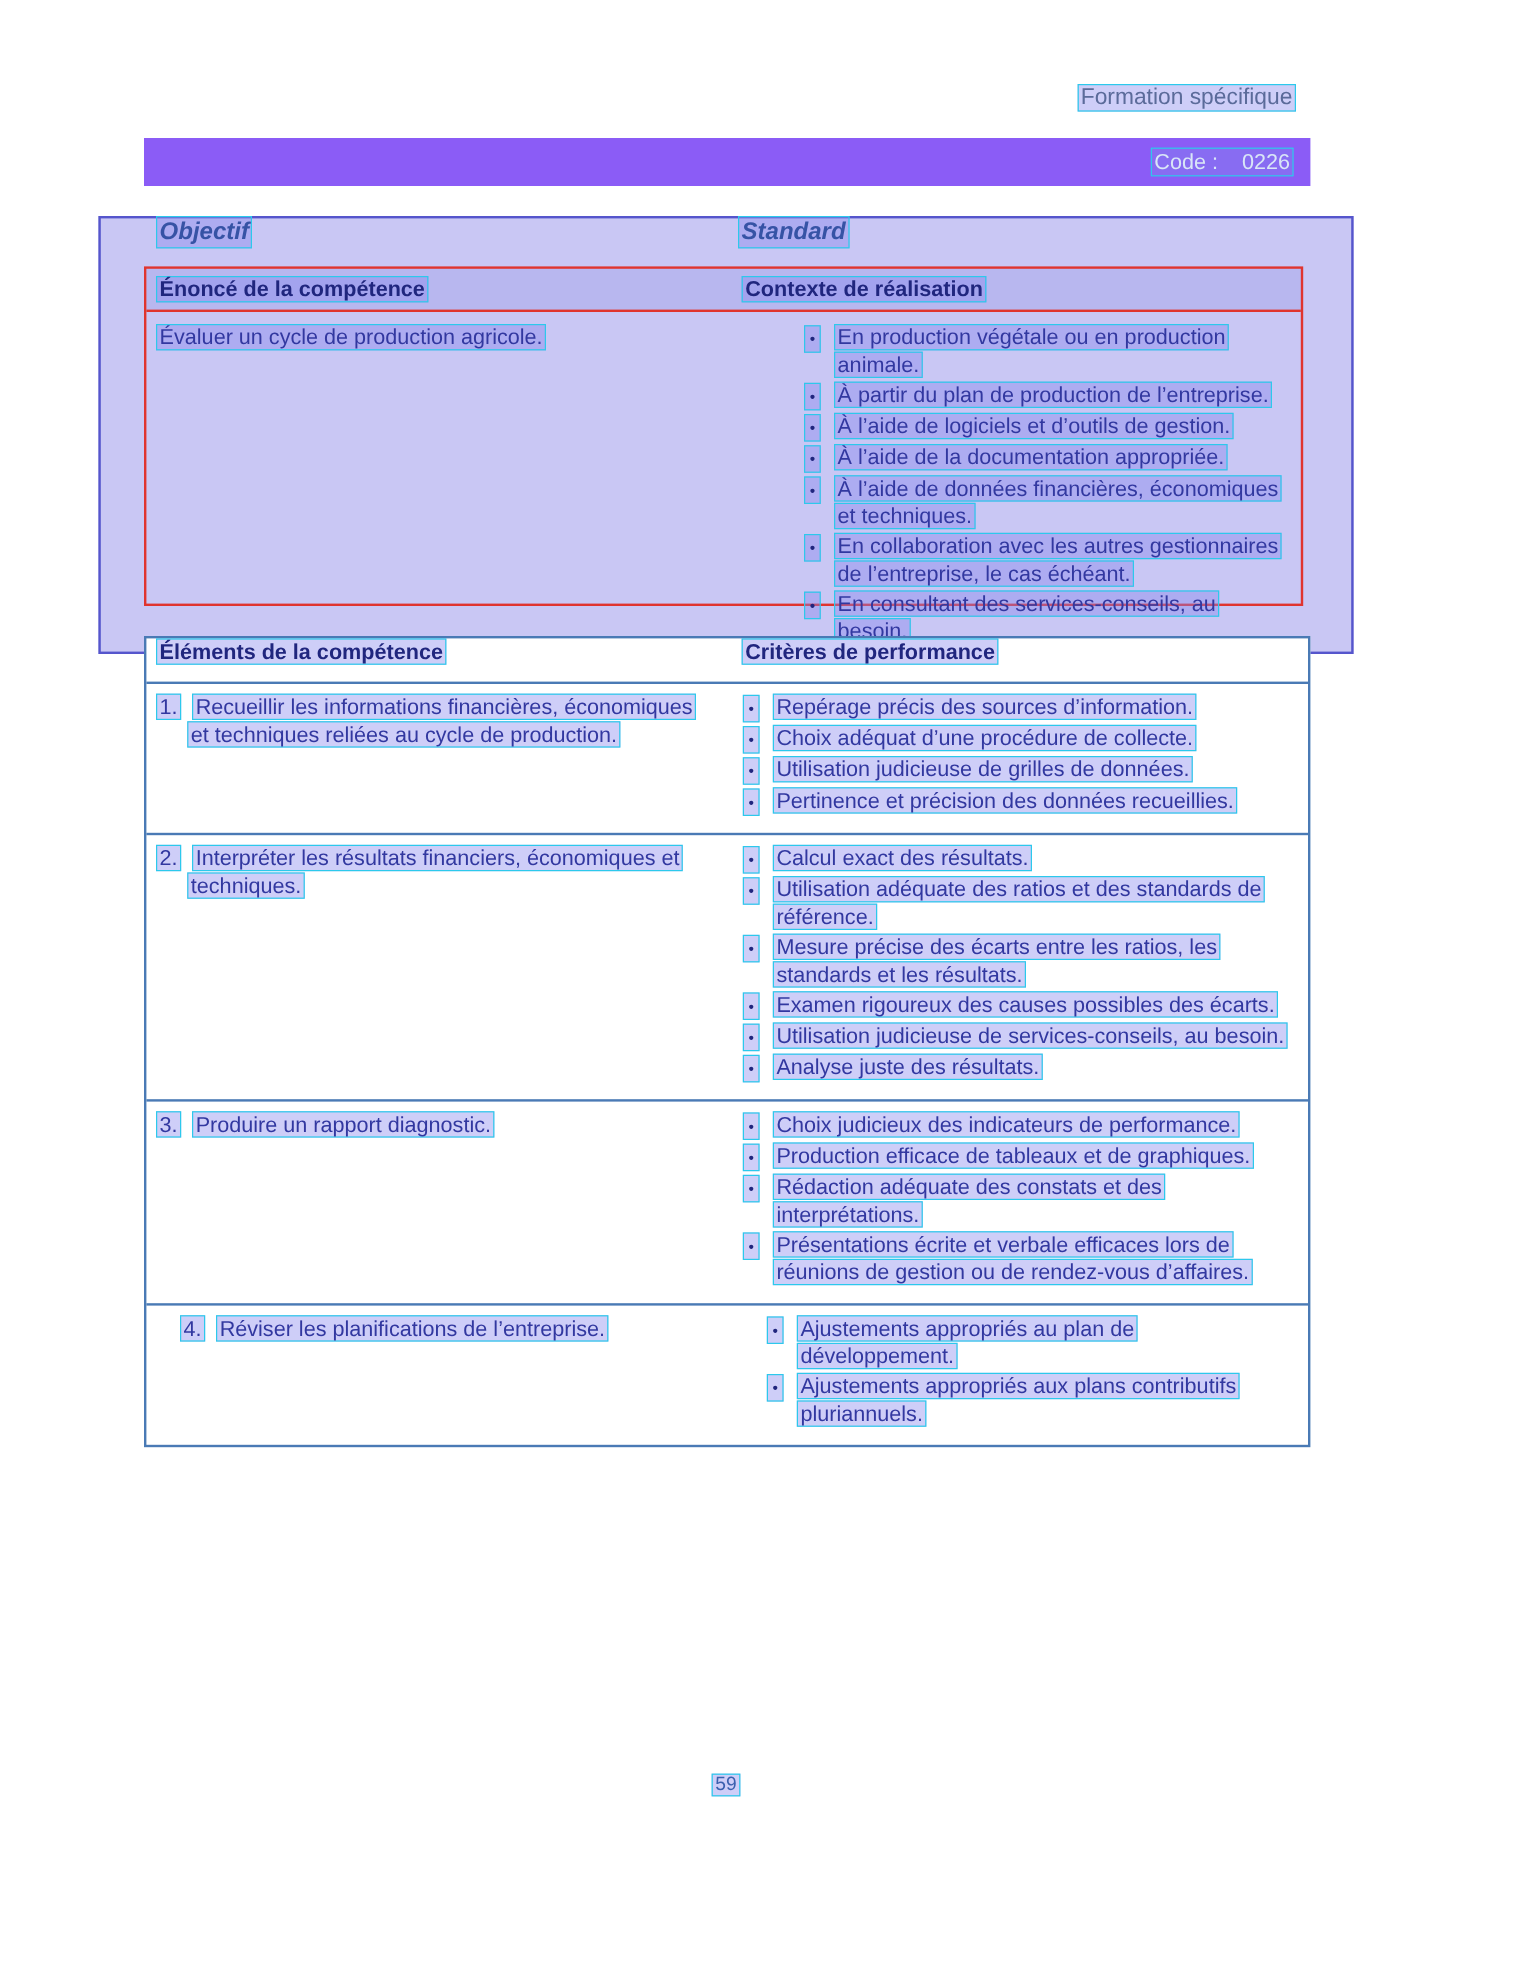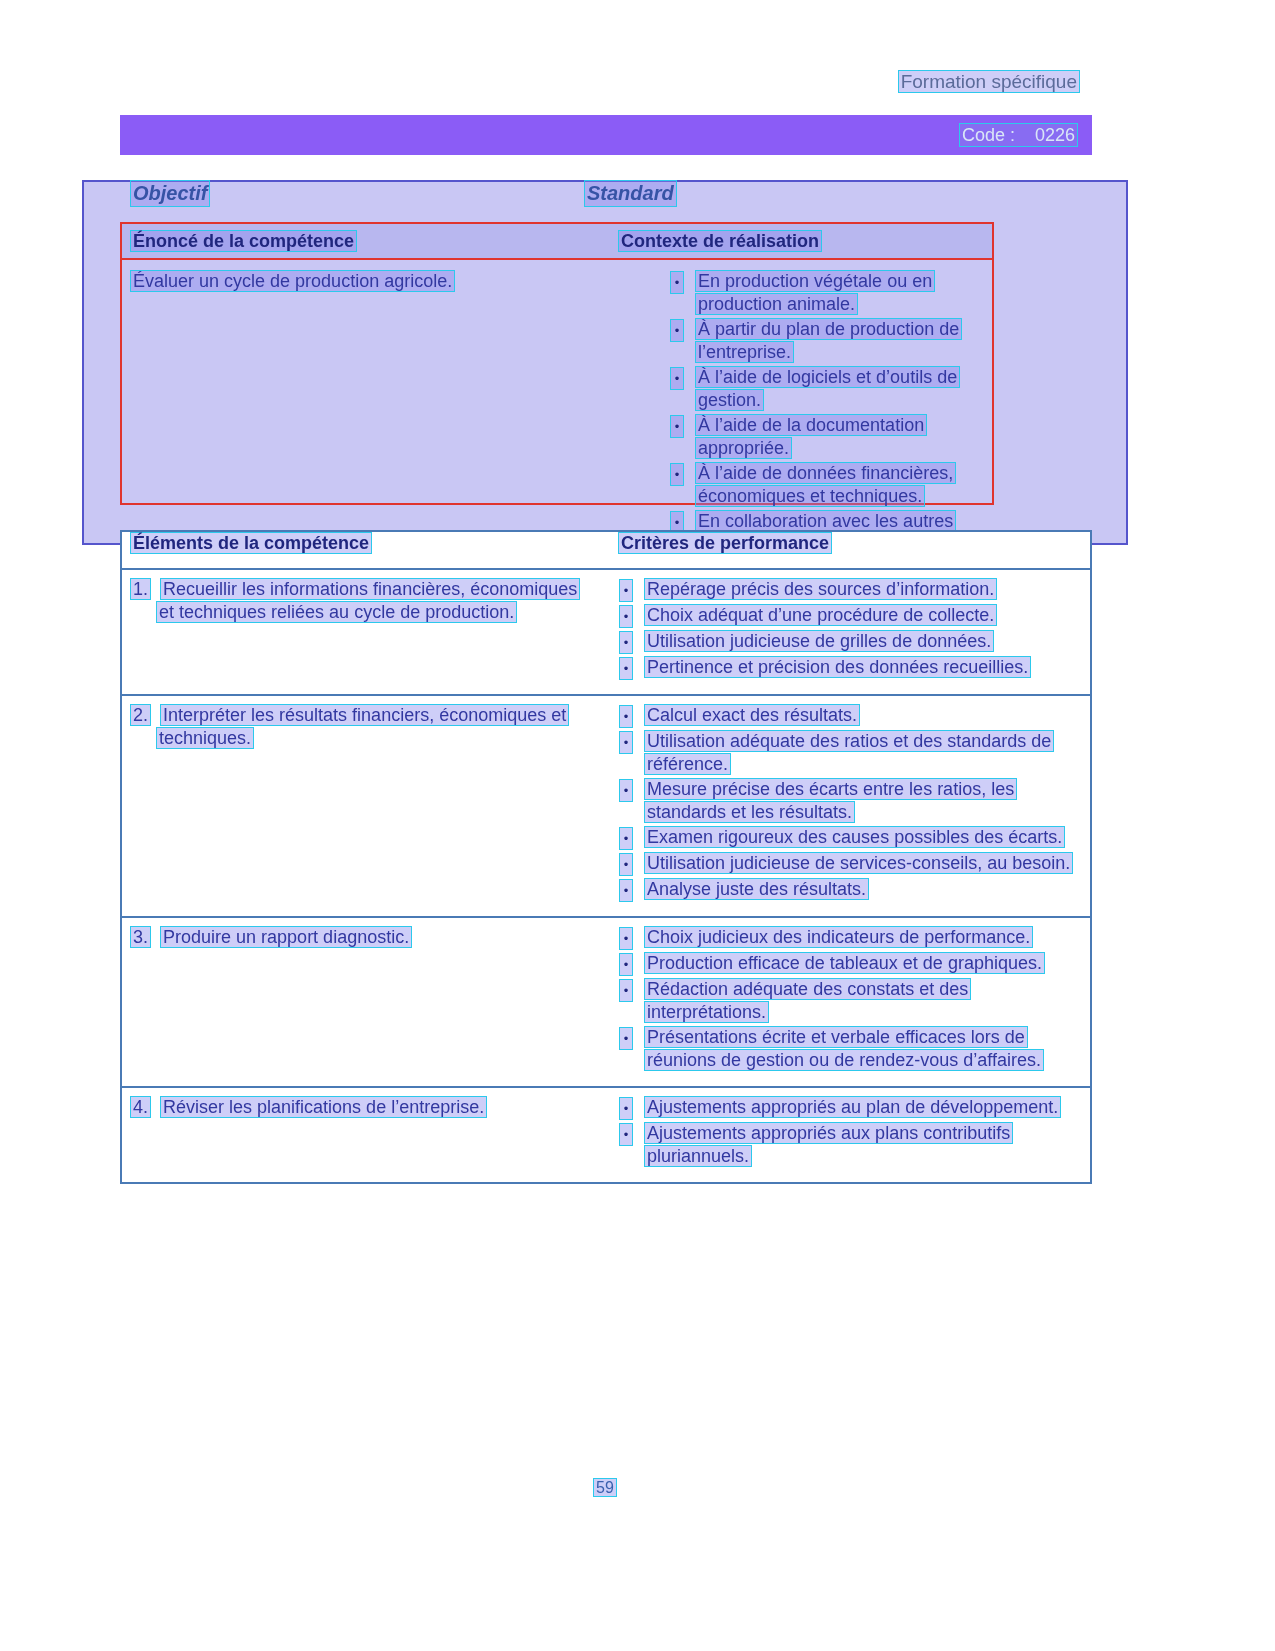--- a/index.html
+++ b/index.html
@@ -30,45 +30,45 @@
 
   .lavender-box {
     position:absolute; left:82px; top:180px; width:1046px; height:365px;
     background:#c9c7f4; border:2px solid #5555cc;
   }
   .obj-label, .std-label {
     position:absolute; top:180px; font-size:20px; font-weight:bold; font-style:italic;
     color:#3653a5; line-height:25px;
   }
   .obj-label { left:130px;font-style:italic; }
-  .std-label { left:584px; }
+  .std-label { left:615px; }
 
   .table1 {
-    position:absolute; left:120px; top:222px; width:874px; height:283px;
+    position:absolute; left:120px; top:222px; width:966px; height:283px;
     border:2px solid #e0342e;
   }
   .t1-header {
     display:flex; height:36px; align-items:center;
     border-bottom:2px solid #e0342e; background:rgba(110,110,215,0.18);
   }
   .t1-h-left { width:493px; padding-left:8px; }
   .t1-h-right { flex:1; padding-left:3px; }
   .t1-body { display:flex;gap:48px; }
   .t1-left  { width:493px; padding:10px 20px 0 8px; }
   .t1-right { flex:1; padding:10px 8px 0 3px; }
 
   .table2 {
     position:absolute; left:120px; top:530px; width:972px;
     border:2px solid #4a7ab5; background:#ffffff;
   }
   .t2-header { display:flex; height:38px; align-items:flex-start; border-bottom:2px solid #4a7ab5; }
   .t2-h-left { width:493px; padding-left:8px; }
   .t2-h-right { flex:1; padding-left:3px; }
   .t2-row { display:flex; border-bottom:2px solid #4a7ab5; padding:8px 0 12px; }
-  .t2-row:last-child { border-bottom:none; }
+  .t2-row:last-child { border-bottom:none;margin-left:20px; }
   .t2-left { width:493px; padding-left:8px; }
   .el-wrap { padding-left:26px; text-indent:-26px; max-width:460px; }
   .num-text { margin-right:4px; }
   .t2-right { flex:1; padding-right:10px; }
 
   .bullets .bullet-item, .t2-right .bullet-item {
     display:flex; align-items:flex-start; margin:0 0 2px 4px;
   }
   .dot {
     display:inline-block; width:14px; text-align:center; font-size:13px;

